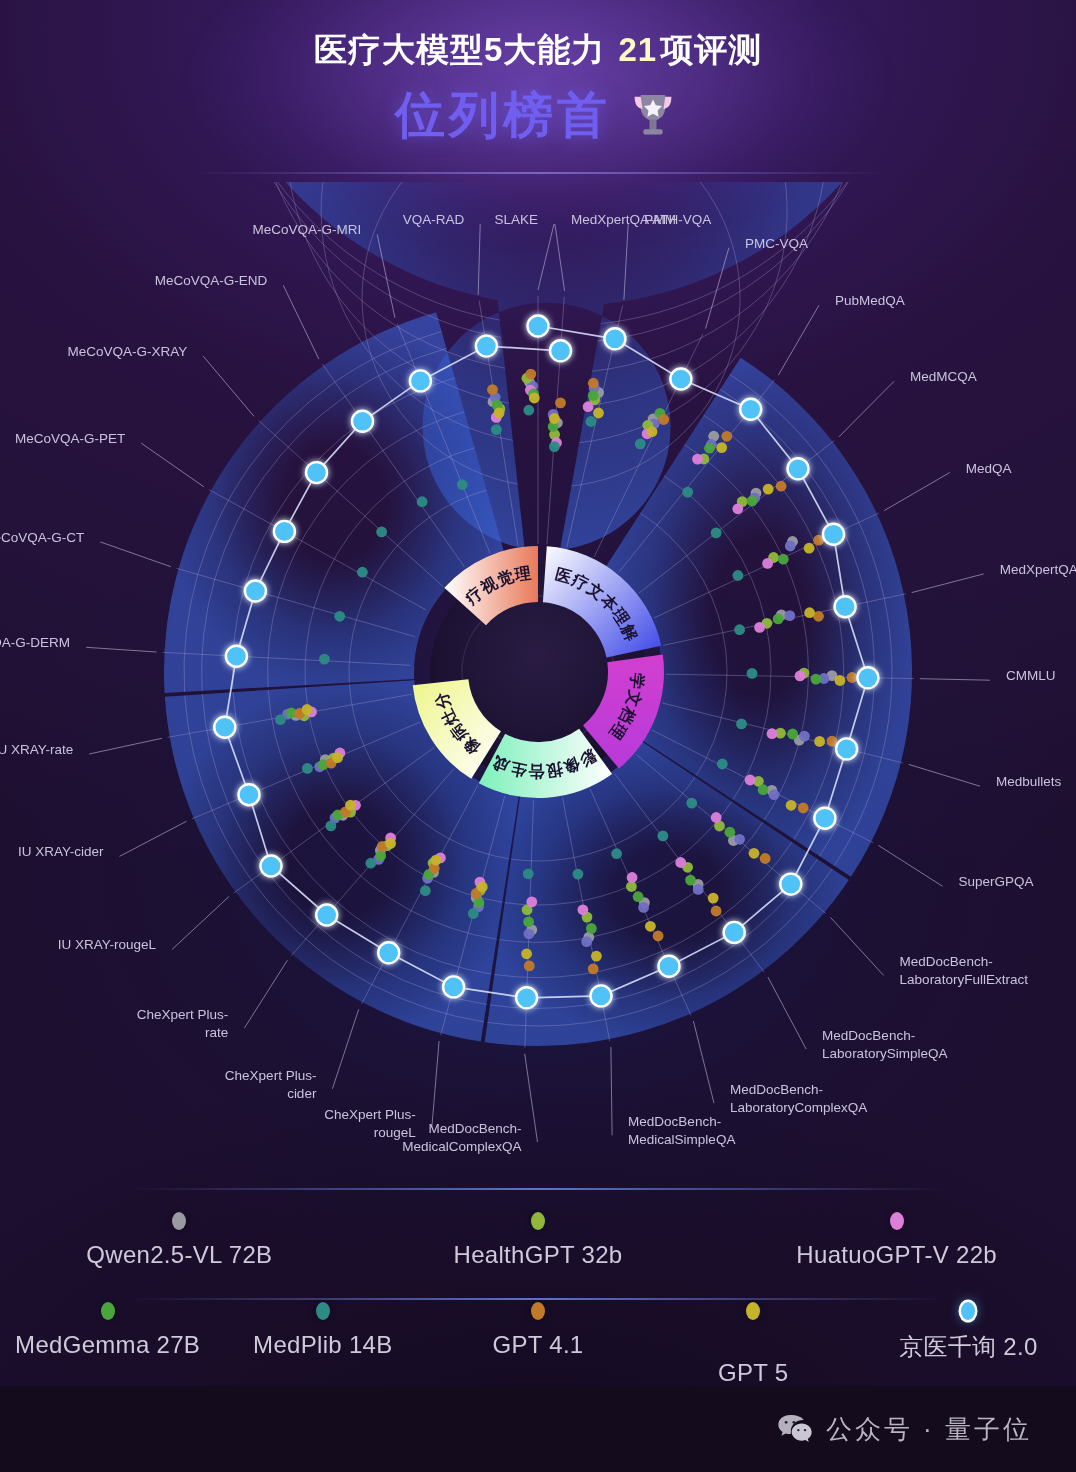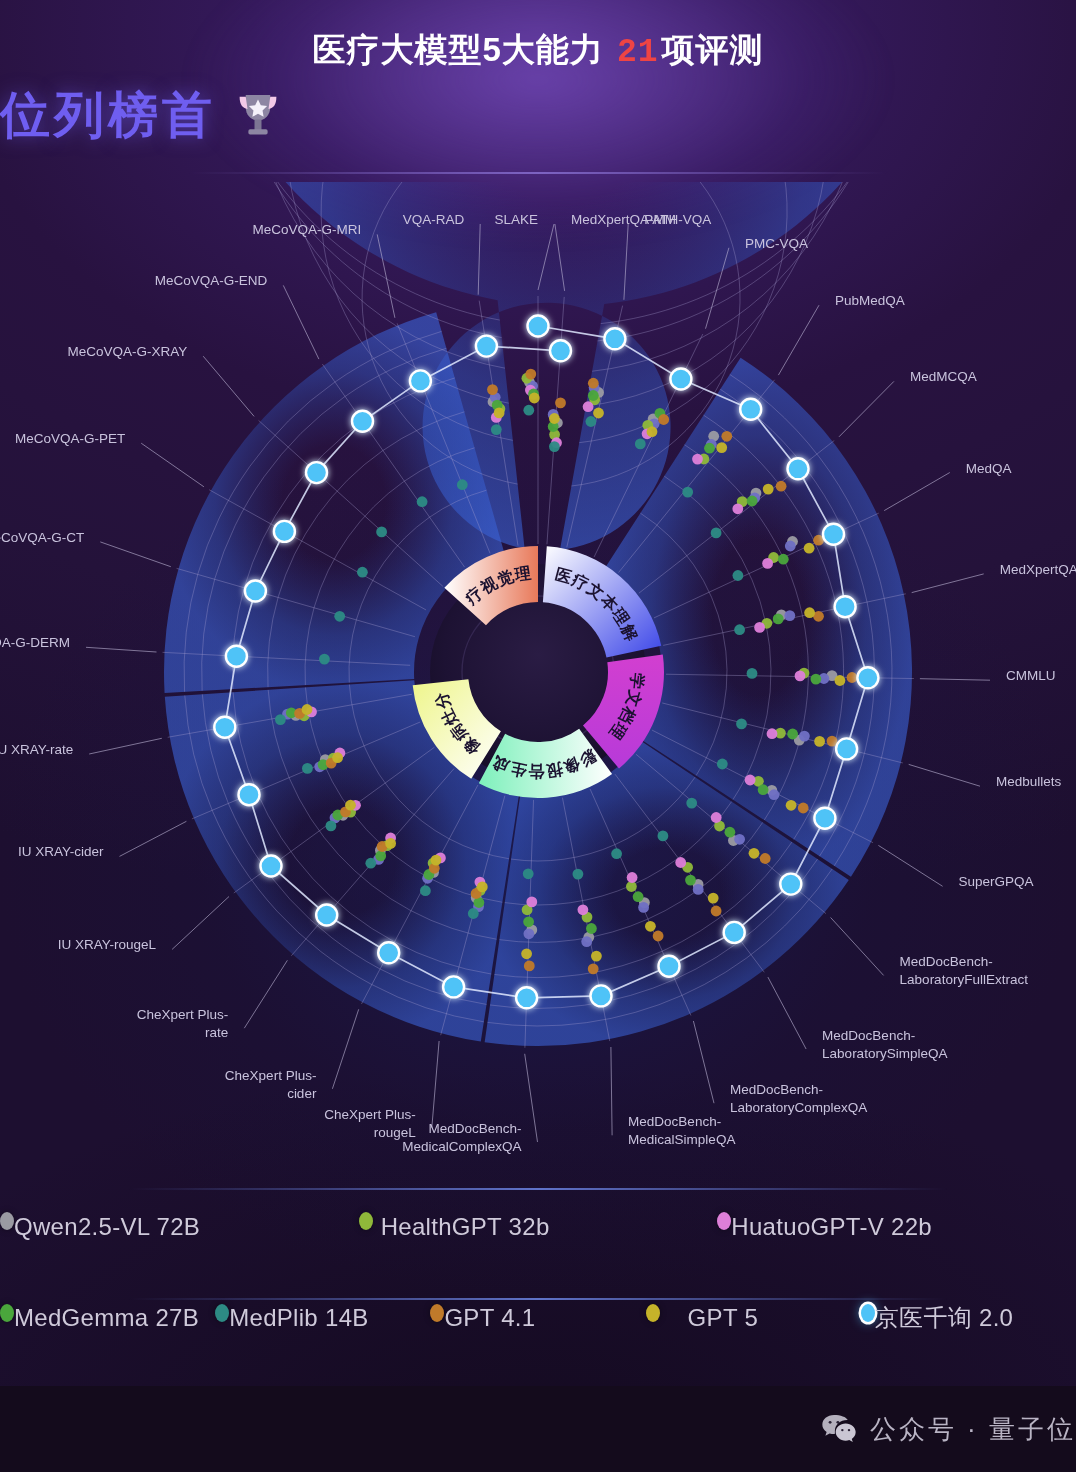--- a/index.html
+++ b/index.html
@@ -28,24 +28,24 @@
     position:absolute; left:50%; top:-130px; transform:translateX(-50%);
     width:900px; height:420px; border-radius:50%;
     background:radial-gradient(closest-side, rgba(132,86,212,.55), rgba(90,50,160,.18) 58%, rgba(0,0,0,0) 78%);
     filter:blur(8px);
   }
   #title-line1{
     position:absolute; width:100%; top:28px; text-align:center;
     font-size:33px; font-weight:700; color:#ffffff; letter-spacing:1px;
     white-space:nowrap;
   }
-  #title-line1 .num{ color:#ef4444; font-weight:700; padding:0 3px;font-family:Liberation Mono, monospace; }
+  #title-line1 .num{ color:#fef9c3; font-weight:700; padding:0 3px; }
   #title-line2-wrap{
     position:absolute; width:100%; top:82px; text-align:center;
-    display:flex; align-items:center; justify-content:flex-start; gap:14px;
+    display:flex; align-items:center; justify-content:center; gap:14px;
   }
   #title-line2{
     font-size:50px; font-weight:800; letter-spacing:4px;
     color:#6f5ef0;
     text-shadow:0 0 18px rgba(111,94,240,.55);
   }
   .trophy{ display:inline-block; width:56px; height:56px; }
   #header-rule{
     position:absolute; left:50%; transform:translateX(-50%); top:172px;
     width:700px; height:2px;
@@ -74,36 +74,36 @@
     width:820px; height:2px;
     background:linear-gradient(90deg, rgba(80,90,220,0), rgba(120,150,255,.75), rgba(80,90,220,0));
     filter:blur(.7px);
   }
   #legend-rule-top{ top:2px; }
   #legend-rule-mid{ top:112px; }
   .legend-row{ position:absolute; left:0; width:1076px; display:flex; }
   #legend-row-1{ top:26px; }
   #legend-row-2{ top:116px; }
   .legend-item{
-    display:flex; flex-direction:row; align-items:center; justify-content:flex-start;
+    display:flex; flex-direction:column; align-items:center; justify-content:flex-start;
   }
   .legend-dot{
     width:14px; height:18px; border-radius:50%; margin-bottom:11px;
     box-shadow:0 0 6px rgba(0,0,0,.4);
   }
   .legend-dot.ring{ box-shadow:0 0 0 2.5px #ffffff, 0 0 12px rgba(79,195,247,.9); }
   .legend-name{
     font-size:24px; color:#cfcada; white-space:nowrap; letter-spacing:.3px;
   }
   
   #footer{
     position:absolute; left:0; bottom:0; width:1076px; height:86px;
     background:#140b1c;
     display:flex; align-items:center; justify-content:flex-end;
-    gap:13px;
+    padding-right:44px; gap:13px;
   }
   #footer-text{ font-size:26px; color:#b9b4c4; letter-spacing:3px; }
   .wechat-ico{ width:36px; height:30px; }
 </style>
 </head>
 <body>
 
 <div id="bg-base"></div>
 <div id="bg-vignette"></div>
 
@@ -557,21 +557,21 @@
 </div>
 
 <div id="legend">
   <div class="legend-rule" id="legend-rule-top"></div>
   <div class="legend-rule" id="legend-rule-mid"></div>
   <div class="legend-row" id="legend-row-1">
       <div class="legend-item" style="flex: 1 1 0%;">
         <div class="legend-dot" style="background: rgb(154, 154, 162);"></div>
         <div class="legend-name">Qwen2.5-VL 72B</div>
       </div>
-      <div class="legend-item" style="flex: 1 1 0%; gap: 8px;">
+      <div class="legend-item" style="flex: 1 1 0%;">
         <div class="legend-dot" style="background: rgb(143, 184, 58);"></div>
         <div class="legend-name">HealthGPT 32b</div>
       </div>
       <div class="legend-item" style="flex: 1 1 0%;">
         <div class="legend-dot" style="background: rgb(221, 127, 216);"></div>
         <div class="legend-name">HuatuoGPT-V 22b</div>
       </div>
     </div>
   <div class="legend-row" id="legend-row-2">
       <div class="legend-item" style="flex: 1 1 0%; align-items: center;">

